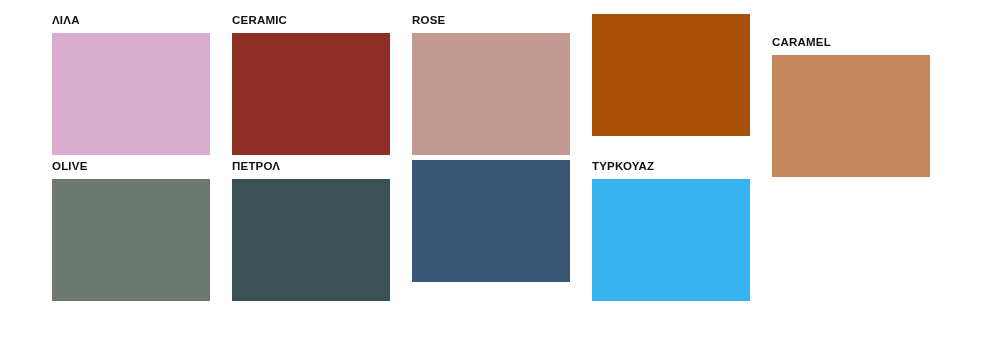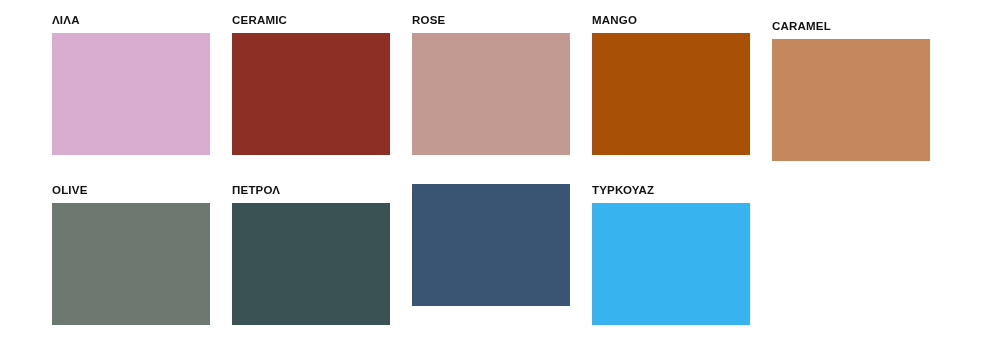--- a/index.html
+++ b/index.html
@@ -23,21 +23,21 @@
 
   .swatch-row {
     position: absolute;
     left: 0;
     width: 1000px;
     display: flex;
     align-items: flex-start;
   }
 
   .row-1 { top: 14px; }
-  .row-2 { top: 184px; }
+  .row-2 { top: 160px; }
 
   .swatch-cell {
     width: 180px;
     flex: 0 0 180px;
     box-sizing: border-box;
   }
 
   .cell-spacer {
     flex: 0 0 52px;
     width: 52px;
@@ -54,21 +54,21 @@
     text-transform: uppercase;
   }
 
   .swatch-chip {
     width: 158px;
     height: 122px;
     display: block;
   }
 
   
-  .cell-offset-down .swatch-label { margin-top: 6px; }
+  .cell-offset-down .swatch-label { margin-top: 22px; }
 </style>
 </head>
 <body>
 
 <div class="palette">
 
   <div class="swatch-row row-1">
     <div class="cell-spacer"></div>
 
     <div class="swatch-cell">
@@ -80,21 +80,20 @@
       <div class="swatch-label">CERAMIC</div>
       <div class="swatch-chip" style="background:#8e2f26"></div>
     </div>
 
     <div class="swatch-cell">
       <div class="swatch-label">ROSE</div>
       <div class="swatch-chip" style="background:#c29a91"></div>
     </div>
 
     <div class="swatch-cell">
-      <div class="swatch-label">MANGO</div>
       <div class="swatch-chip" style="background:#a85005"></div>
     </div>
 
     <div class="swatch-cell cell-offset-down">
       <div class="swatch-label">CARAMEL</div>
       <div class="swatch-chip" style="background:#c4885c"></div>
     </div>
   </div>
 
   <div class="swatch-row row-2">

